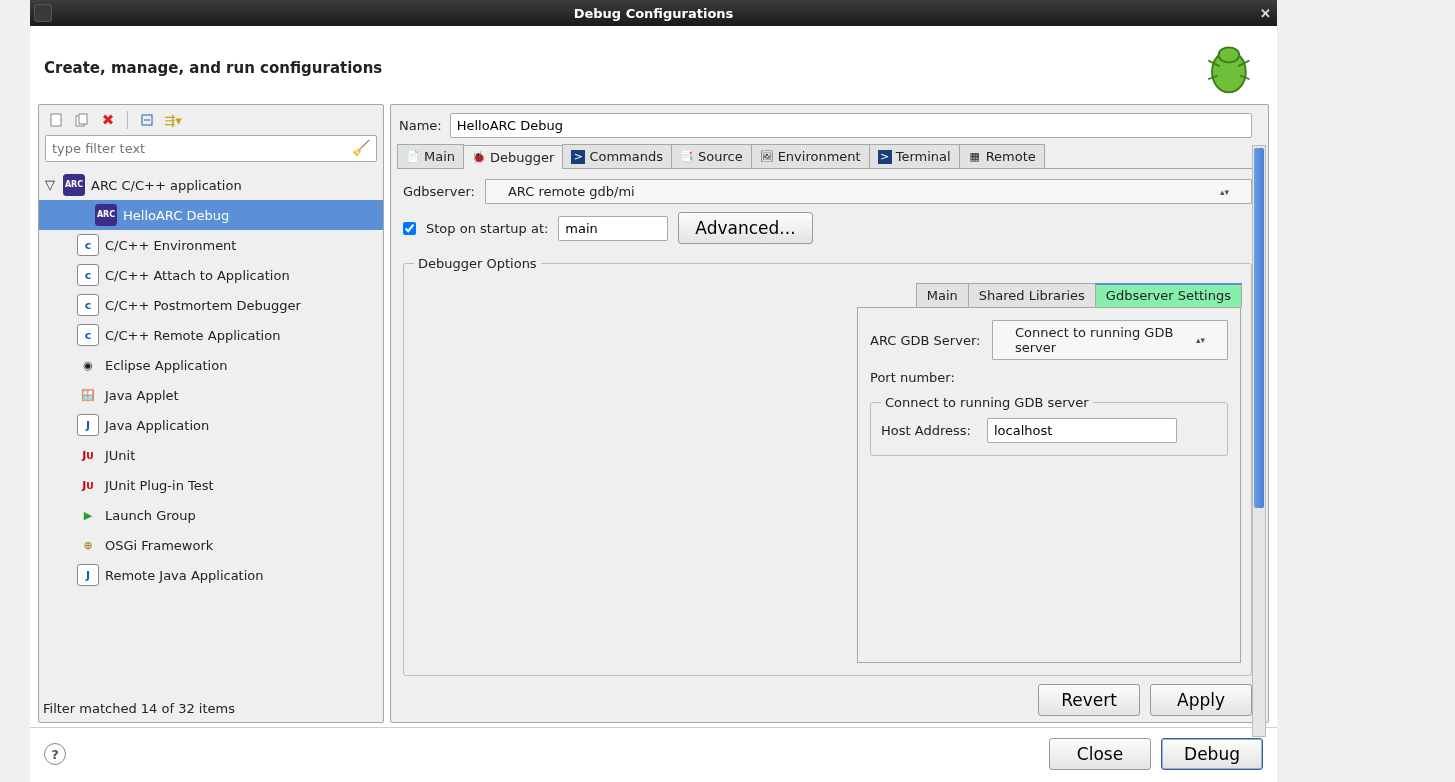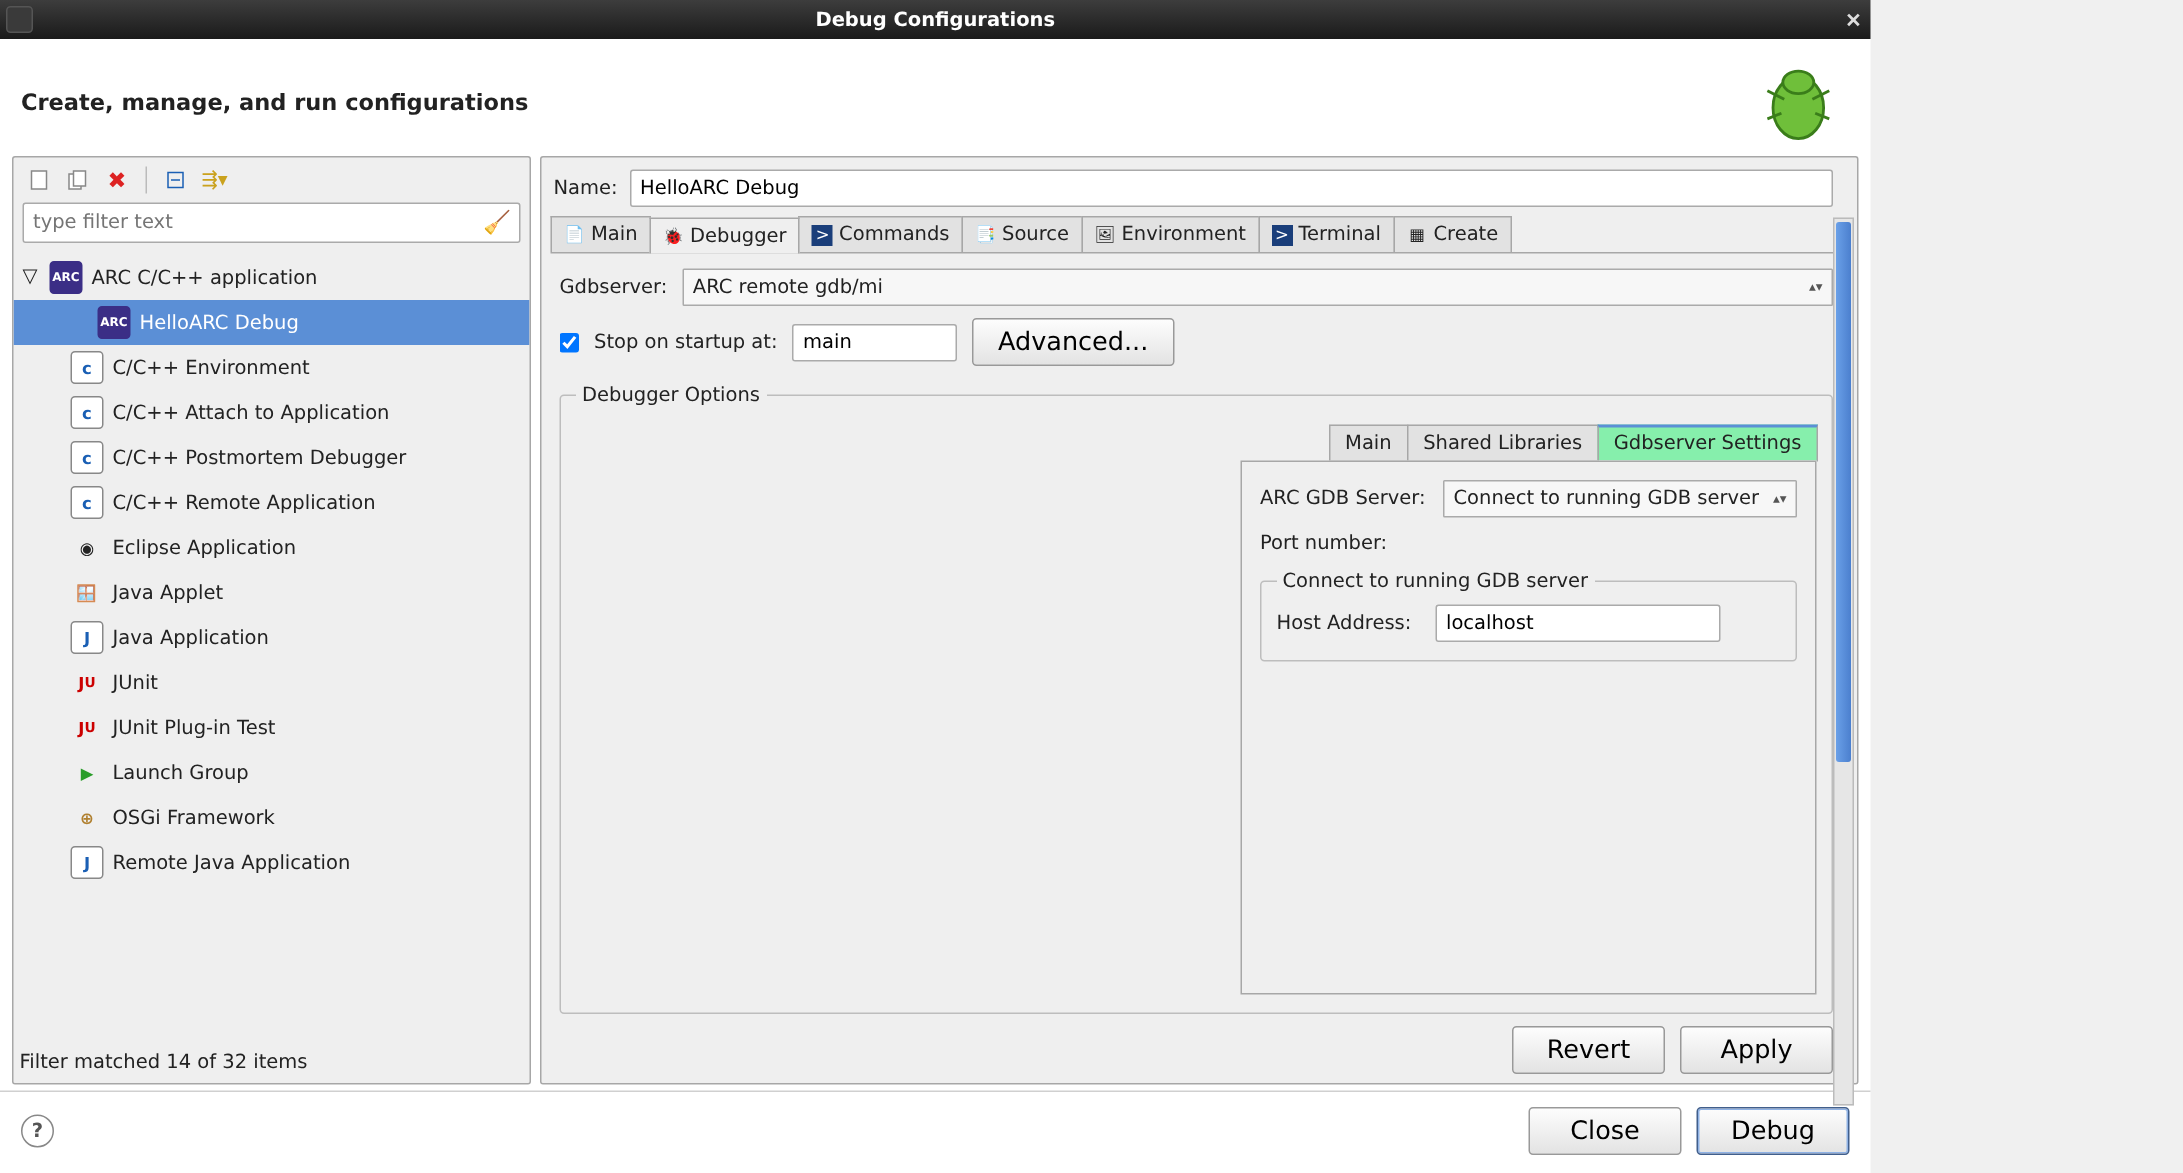--- a/index.html
+++ b/index.html
@@ -1,19 +1,19 @@
 <!DOCTYPE html>
 <html><head>
 <meta charset="utf-8">
 <style>
 * { box-sizing: border-box; margin: 0; padding: 0; font-family: "DejaVu Sans", "Liberation Sans", Arial, sans-serif; }
 html, body { height: 100%; width: 100%; }
 body { background: #f0f0f0; font-size: 13px; color: #222; }
 
-.window { width: 1247px; height: 782px; display: flex; flex-direction: column; background: #fff; }
+.window { width: 1247px; height: 782px; display: flex; flex-direction: column; background: #fff; margin-left: 30px; }
 .titlebar { height: 26px; background: linear-gradient(#3d3d3d,#1a1a1a); color: #fff; display: flex; align-items: center; justify-content: center; font-weight: bold; font-size: 13px; position: relative; }
 .titlebar .tb-left { position: absolute; left: 4px; width: 18px; height: 18px; background: #3a3a3a; border: 1px solid #555; border-radius: 3px; }
 .titlebar .tb-close { position: absolute; right: 6px; font-family: Arial; font-size: 13px; color:#ddd; cursor: pointer; }
 .header-row { display:flex; align-items:center; padding: 12px 14px 6px; }
 .header-title { font-weight: bold; font-size: 15px; }
 .bug-icon { width:60px; height:60px; margin-left:auto; margin-right:6px; }
 
 .main-area { flex:1; display:flex; gap:6px; padding:0 8px 4px; }
 .left-panel, .right-panel { border:1px solid #a7a7a7; background:#efefef; border-radius:2px; }
 .left-panel { width:346px; display:flex; flex-direction:column; }
@@ -44,21 +44,21 @@
 .text-input { border:1px solid #aaa; border-radius:2px; padding:4px 6px; font-size:13px; background:#fff; }
 .name-row .text-input { flex:1; }
 
 .tabs { display:flex; border-bottom:1px solid #a7a7a7; margin-right:16px; }
 .tab { display:flex; align-items:center; gap:4px; padding:4px 8px; border:1px solid #a7a7a7; border-bottom:none; background:#e2e2e2; margin-right:-1px; cursor:default; font-size:13px; }
 .tab.active { background:#efefef; position:relative; top:1px; }
 .tab-icon { width:14px; height:14px; display:inline-flex; align-items:center; justify-content:center; font-size:11px; }
 
 .tab-body { flex:1; padding:10px 16px 4px 6px; display:flex; flex-direction:column; gap:8px; }
 .row { display:flex; align-items:center; gap:10px; }
-.select-wide { flex:1; display:flex; align-items:center; border:1px solid #aaa; border-radius:1px; background:#f7f7f7; padding:4px 6px; }
+.select-wide { flex:1; display:flex; align-items:center; border:1px solid #aaa; border-radius:1px; background:#f7f7f7; padding:4px 22px; }
 .select-wide .caret { margin-left:auto; font-size:9px; color:#555; }
 .btn { border:1px solid #999; border-radius:3px; padding:5px 16px; background:linear-gradient(#fdfdfd,#e3e3e3); cursor:default; font-size:17px; }
 .btn.primary { border-color:#415f8c; box-shadow: inset 0 0 0 1px #8fb2e5; }
 fieldset.group { border:1px solid #bdbdbd; border-radius:3px; padding:8px 10px 12px; margin-top:4px; }
 fieldset.group > legend { padding:0 4px; font-size:13px; }
 .sub-tabs { display:flex; margin-bottom:-1px; margin-top:4px; }
 .sub-tab { padding:4px 10px; border:1px solid #a7a7a7; background:#e2e2e2; font-size:13px; margin-right:-1px; cursor:default; }
 .sub-tab.active { background:#86efac; border-bottom:1px solid #efefef; border-top:2px solid #5b8fd6; padding-top:3px; }
 .sub-tab-body { border:1px solid #a7a7a7; padding:12px; background:#efefef; flex:1; }
 .scroll-stub { position:absolute; right:2px; top:40px; width:14px; height:592px; background:#e6e6e6; border:1px solid #bbb; }
@@ -211,21 +211,21 @@
         <div class="tab">
             <span class="tab-icon">🖼</span>
             <span>Environment</span>
           </div>
         <div class="tab">
             <span class="tab-icon" style="background:#1a3e7a;color:#fff;width:14px;height:14px;">&gt;</span>
             <span>Terminal</span>
           </div>
         <div class="tab">
             <span class="tab-icon">▦</span>
-            <span>Create</span>
+            <span>Remote</span>
           </div>
       </div>
 
       <div class="tab-body">
         <div class="row">
           <span>Gdbserver:</span>
           <div class="select-wide">
             <span>ARC remote gdb/mi</span>
             <span class="caret">▴▾</span>
           </div>

